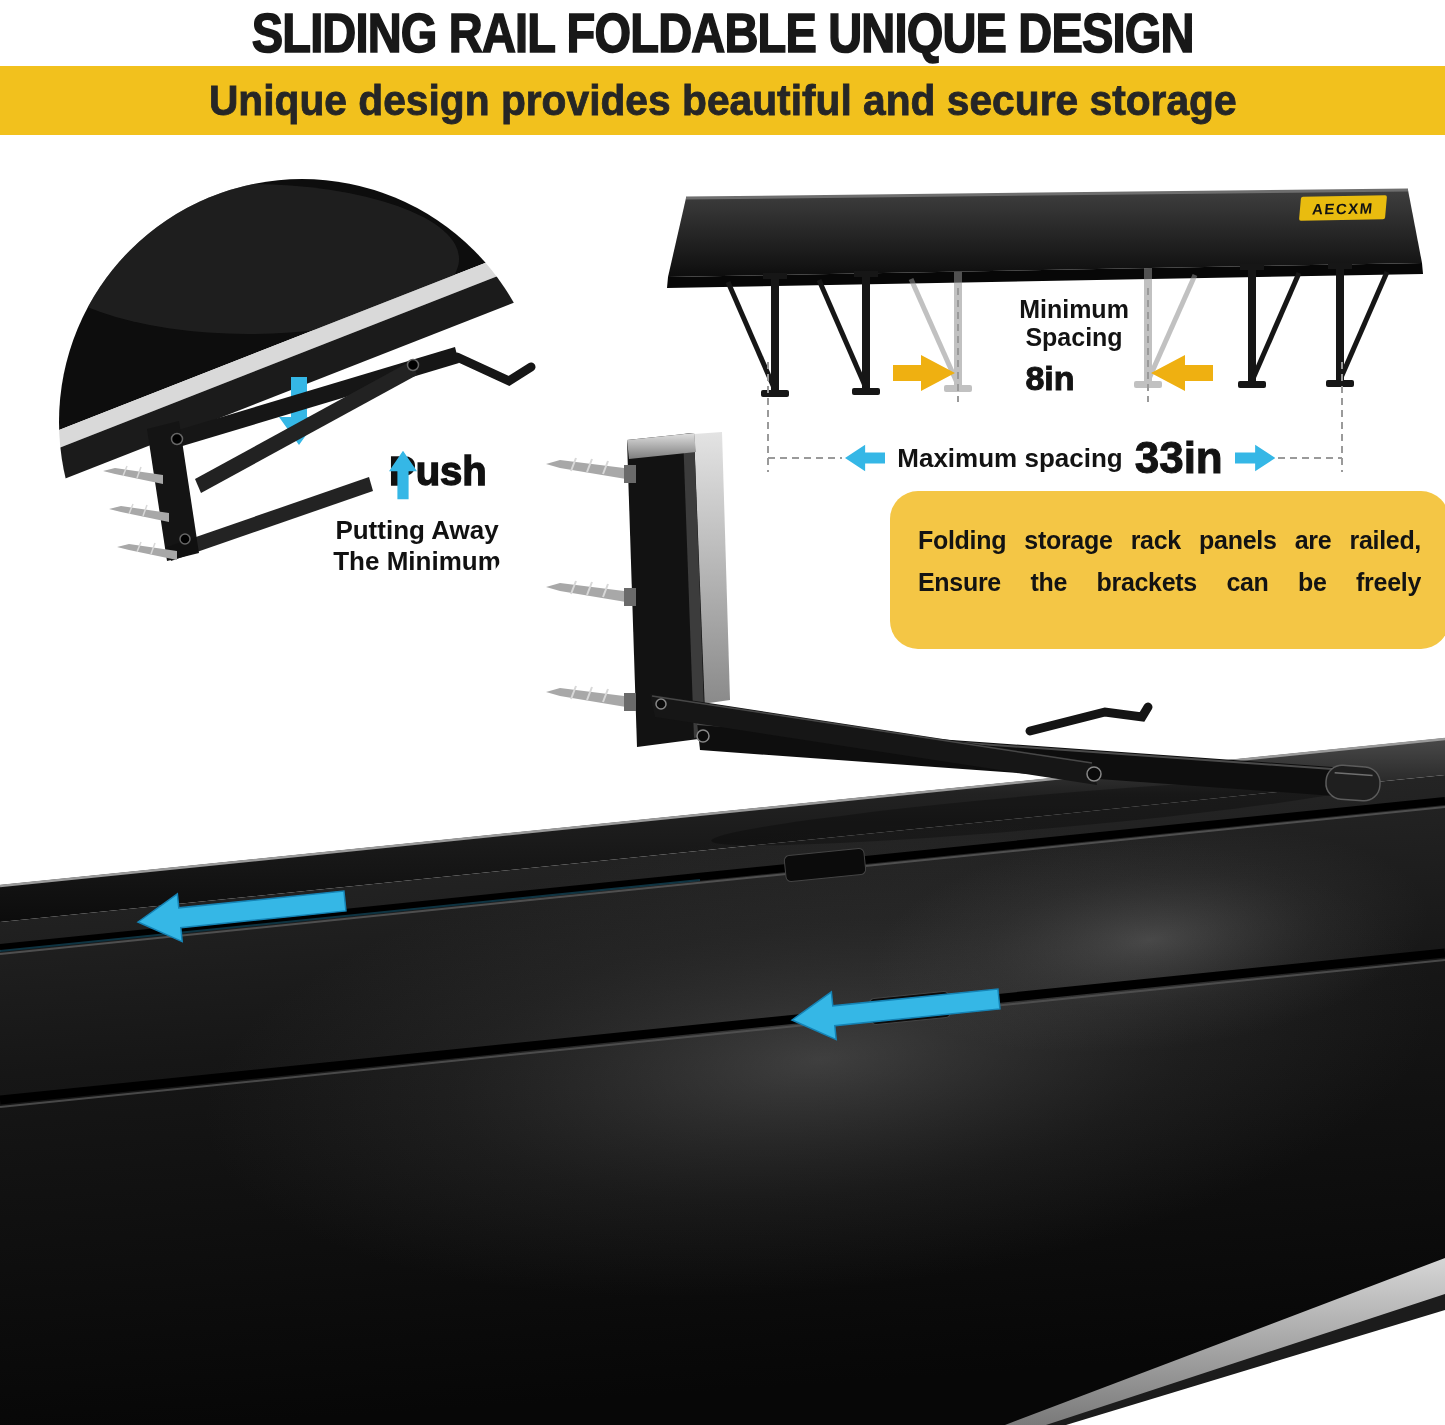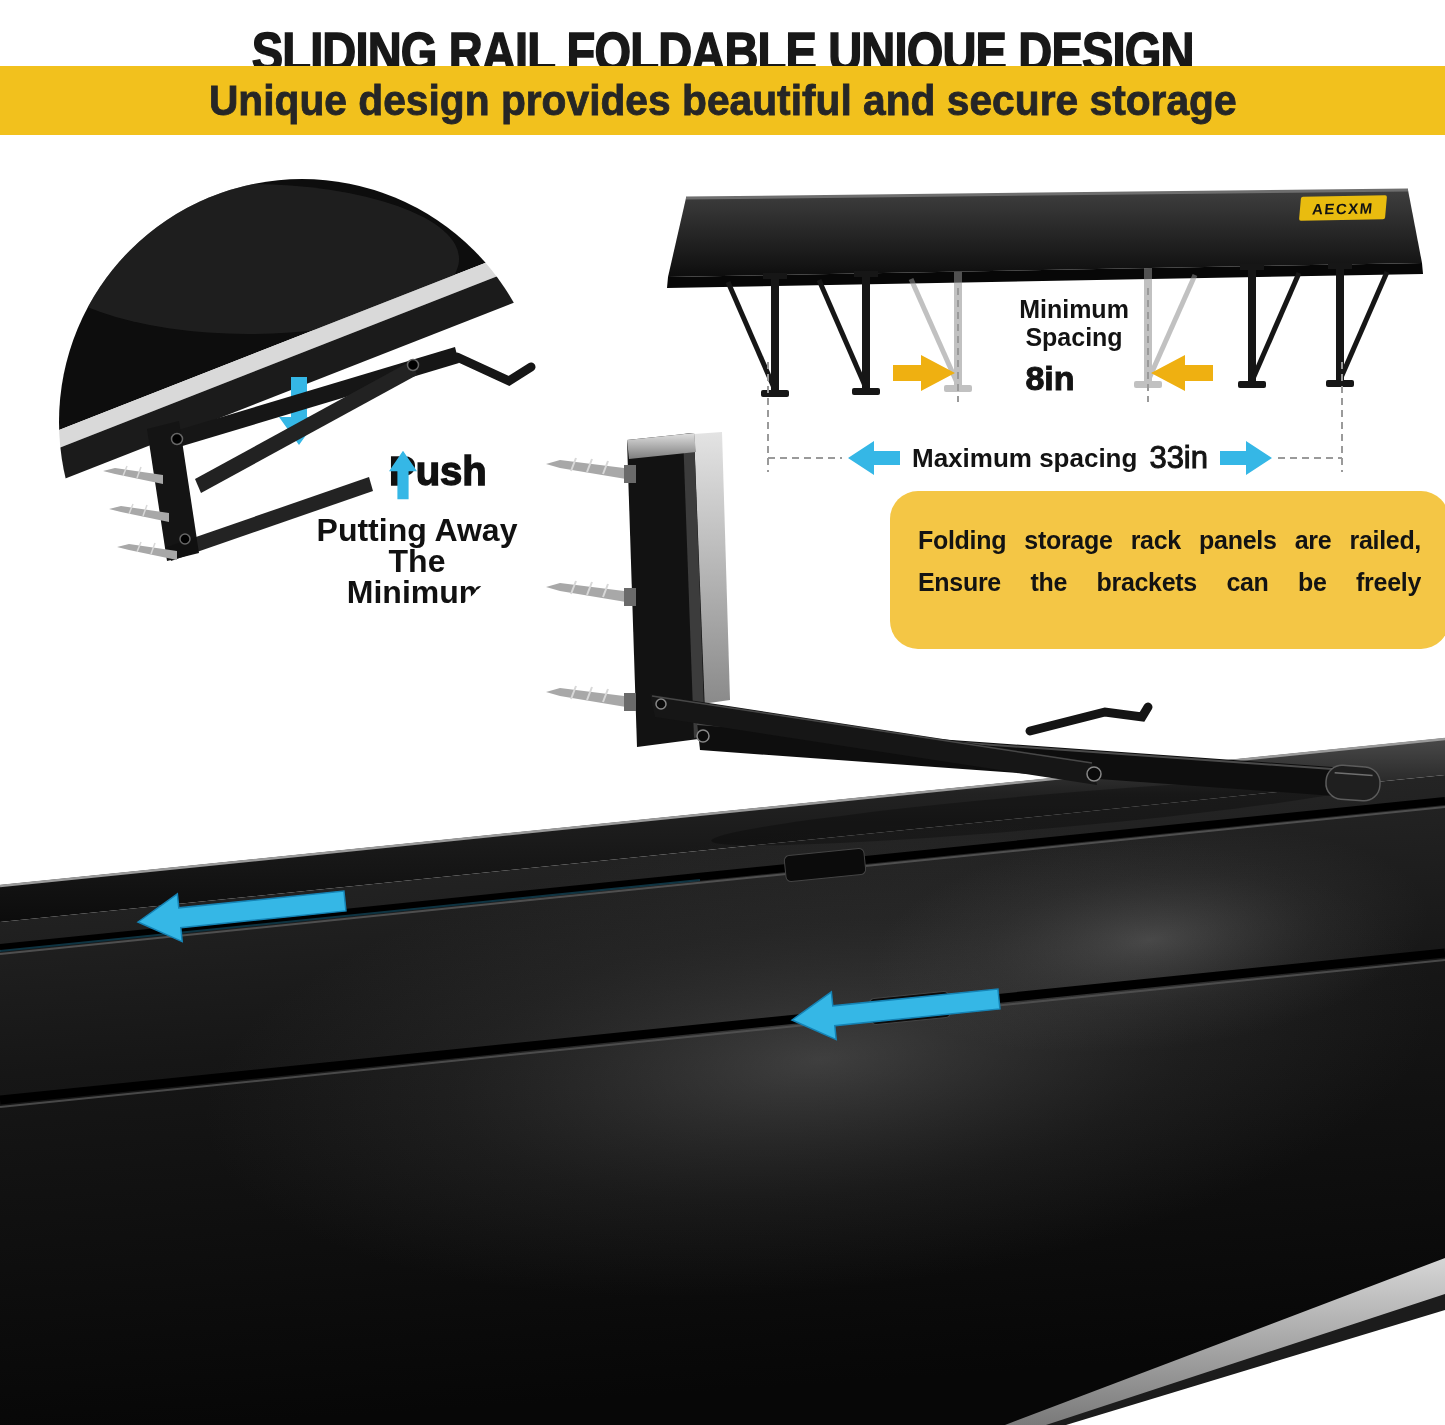--- a/index.html
+++ b/index.html
@@ -3,21 +3,21 @@
 <meta charset="utf-8">
 <style>
   html,body{margin:0;padding:0;background:#fff;}
   .canvas{
     position:relative;width:1445px;height:1425px;background:#ffffff;overflow:hidden;
     font-family:"Liberation Sans",sans-serif;color:#1b1b1b;
   }
   
   .headline{
     position:absolute;left:0;top:0;width:1445px;height:84px;
-    display:flex;align-items:flex-end;justify-content:center;
+    display:flex;align-items:flex-start;justify-content:center;
   }
   .headline span{
     font-size:56px;font-weight:bold;letter-spacing:-1px;color:#181818;
     -webkit-text-stroke:1.6px #181818;
     display:inline-block;transform:scaleX(0.84);transform-origin:center;white-space:nowrap;
   }
   .banner{
     position:absolute;left:0;top:66px;width:1445px;height:69px;background:#F2C11D;
     display:flex;align-items:center;justify-content:center;
   }
@@ -34,40 +34,40 @@
   }
   .inset svg{position:absolute;left:0;top:0;}
   .push-row{
     position:absolute;left:330px;top:270px;display:flex;align-items:center;gap:10px;
   }
   .push-row .push{
     font-size:40px;font-weight:bold;color:#111;-webkit-text-stroke:1.4px #111;
   }
   .inset-caption{
     position:absolute;left:256px;top:336px;width:204px;text-align:center;
-    font-size:32px;font-weight:bold;line-height:31px;color:#111;
+    font-size:26px;font-weight:bold;line-height:31px;color:#111;
   }
   
   .brand-tag{
     position:absolute;left:1300px;top:196px;width:86px;height:24px;background:#E9BC0F;
     display:flex;align-items:center;justify-content:center;border-radius:2px;
     font-size:15px;font-weight:bold;letter-spacing:1.5px;color:#131313;
     transform:rotate(-1deg) skewX(-6deg);
   }
   .min-label{
     position:absolute;left:955px;top:295px;width:190px;text-align:center;color:#131313;
   }
   .min-label .l{font-size:25px;font-weight:bold;line-height:28px;padding-left:48px;}
   .min-label .v{font-size:34px;font-weight:bold;-webkit-text-stroke:1px #131313;margin-top:8px;}
   .max-row{
     position:absolute;left:845px;top:436px;width:430px;height:44px;
-    display:flex;align-items:center;justify-content:center;gap:12px;color:#131313;
+    display:flex;align-items:center;justify-content:flex-end;gap:12px;color:#131313;
   }
   .max-row .max-label{font-size:26px;font-weight:bold;white-space:nowrap;}
-  .max-row .max-value{font-size:31px;font-weight:normal;-webkit-text-stroke:1px #131313;white-space:nowrap;}
+  .max-row .max-value{font-size:44px;font-weight:bold;-webkit-text-stroke:1px #131313;white-space:nowrap;}
   
   .callout{
     position:absolute;left:866px;top:491px;width:559px;height:158px;box-sizing:border-box;
     background:#F4C645;border-radius:28px;padding:28px 28px;margin-left:24px;
   }
   .callout .cl{
     font-size:25px;font-weight:bold;line-height:42px;color:#131313;letter-spacing:-0.3px;
     text-align:justify;text-align-last:justify;white-space:nowrap;overflow:hidden;
   }
 </style>

